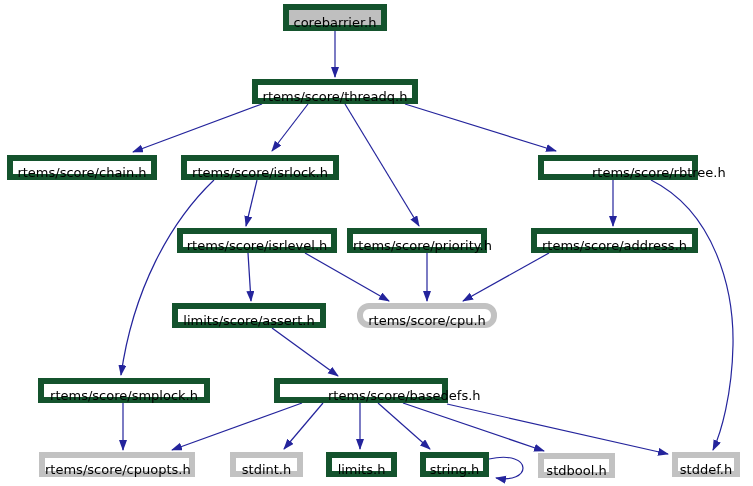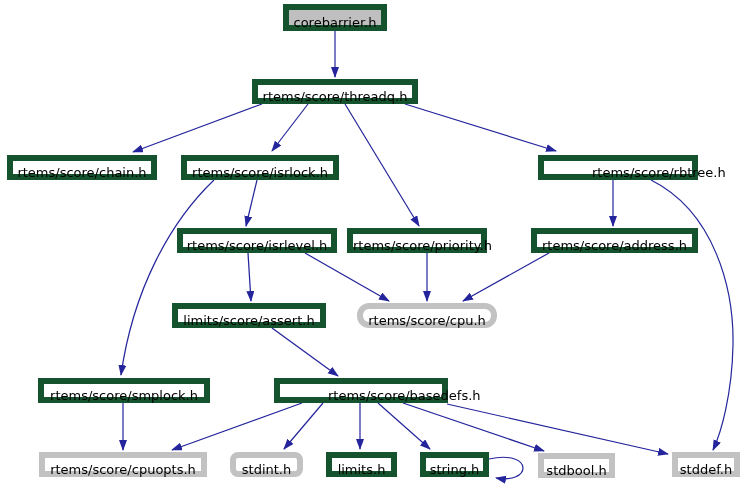--- a/index.html
+++ b/index.html
@@ -87,23 +87,23 @@
   <div class="node" style="left:531px;top:228px;width:167px;">rtems/score/address.h</div>
 
   <div class="node" style="left:172px;top:303px;width:154px;">limits/score/assert.h</div>
 
   <div class="node ext" style="left:357px;top:303px;width:140px;border-radius:12px;">rtems/score/cpu.h</div>
 
   <div class="node" style="left:38px;top:378px;width:172px;">rtems/score/smplock.h</div>
 
   <div class="node" style="left:274px;top:378px;width:174px;padding-left:48px;">rtems/score/basedefs.h</div>
 
-  <div class="node ext" style="left:39px;top:452px;width:168px;">rtems/score/cpuopts.h</div>
+  <div class="node ext" style="left:39px;top:452px;width:156px;">rtems/score/cpuopts.h</div>
 
-  <div class="node ext" style="left:230px;top:452px;width:73px;border-radius:8px;">stdint.h</div>
+  <div class="node ext" style="left:230px;top:452px;width:73px;">stdint.h</div>
 
   <div class="node" style="left:326px;top:452px;width:71px;">limits.h</div>
 
   <div class="node" style="left:420px;top:452px;width:69px;">string.h</div>
 
   <div class="node ext" style="left:538px;top:453px;width:77px;">stdbool.h</div>
 
   <div class="node ext" style="left:672px;top:452px;width:68px;">stddef.h</div>
 
 </div>

